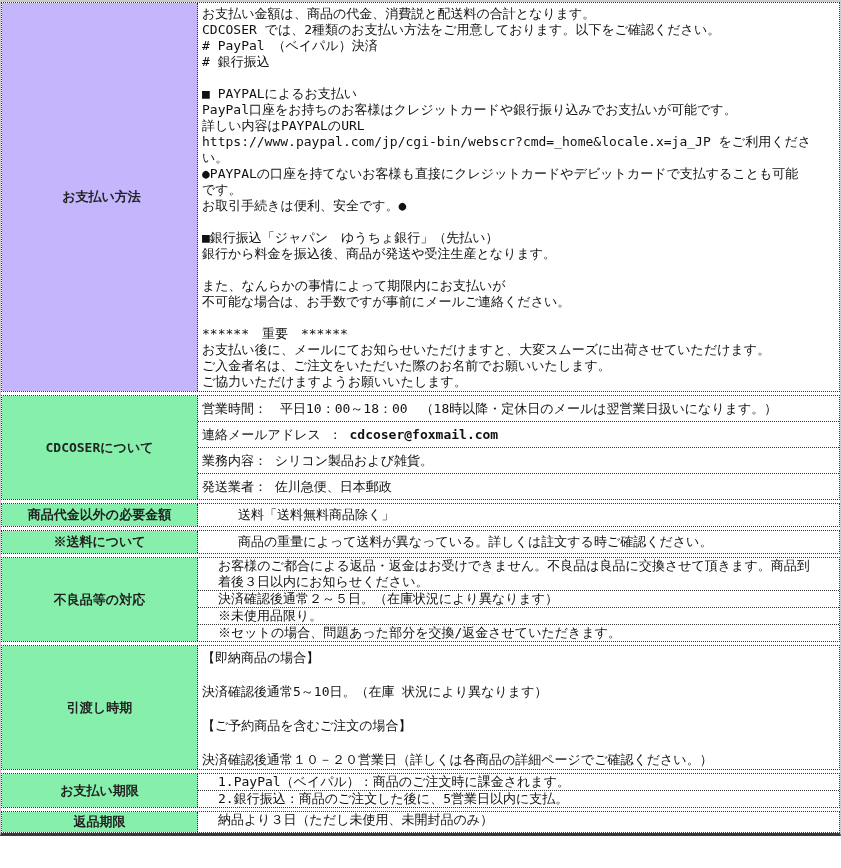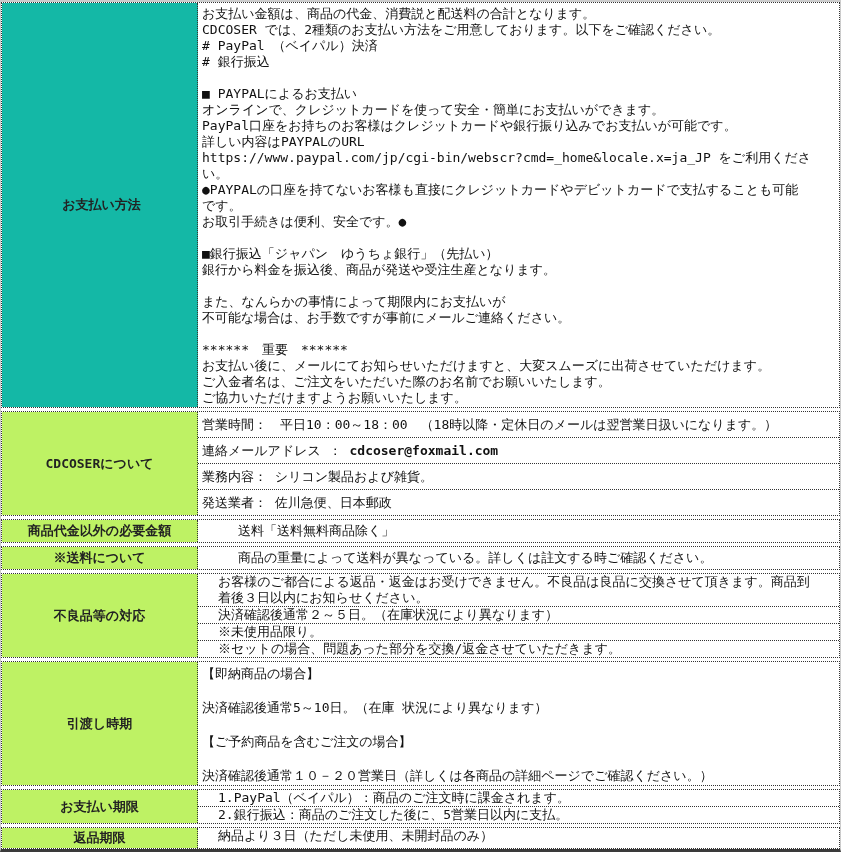--- a/index.html
+++ b/index.html
@@ -23,31 +23,31 @@
     display: flex;
     border: 1px dotted #333333;
     background: #ffffff;
   }
   .section + .section { margin-top: 3px; }
   .hdr {
     flex: 0 0 196px;
     width: 196px;
     box-sizing: border-box;
     border-right: 1px dotted #333333;
-    background: #bef264;
+    background: #86efac;
     display: flex;
     align-items: center;
     justify-content: center;
     text-align: center;
     font-weight: bold;
     color: #222222;
     padding: 2px 4px;
     line-height: 16px;
   }
-  .section.first .hdr { background: #14b8a6; padding-left: 8px; }
+  .section.first .hdr { background: #c4b5fd; padding-left: 8px; }
   .content { flex: 1 1 auto; min-width: 0; }
   .lines { padding: 3px 4px 1px 4px; }
   .line { min-height: 16px; line-height: 16px; white-space: pre-wrap; }
   .lines.wide .line { min-height: 17px; line-height: 17px; }
   .rowlist .row {
     border-bottom: 1px dotted #333333;
     padding: 4px 4px;
     line-height: 17px;
   }
   .rowlist .row:last-child { border-bottom: none; }
@@ -63,21 +63,20 @@
   <div class="section first">
     <div class="hdr">お支払い方法</div>
     <div class="content">
       <div class="lines">
         <div class="line">お支払い金額は、商品の代金、消費説と配送料の合計となります。</div>
         <div class="line">CDCOSER では、2種類のお支払い方法をご用意しております。以下をご確認ください。</div>
         <div class="line"># PayPal （ベイパル）決済</div>
         <div class="line"># 銀行振込</div>
         <div class="line"></div>
         <div class="line">■ PAYPALによるお支払い</div>
-        <div class="line">オンラインで、クレジットカードを使って安全・簡単にお支払いができます。</div>
         <div class="line">PayPal口座をお持ちのお客様はクレジットカードや銀行振り込みでお支払いが可能です。</div>
         <div class="line">詳しい内容はPAYPALのURL</div>
         <div class="line">https://www.paypal.com/jp/cgi-bin/webscr?cmd=_home&amp;locale.x=ja_JP をご利用ください。</div>
         <div class="line">●PAYPALの口座を持てないお客様も直接にクレジットカードやデビットカードで支払することも可能</div>
         <div class="line">です。</div>
         <div class="line">お取引手続きは便利、安全です。●</div>
         <div class="line"></div>
         <div class="line">■銀行振込「ジャパン　ゆうちょ銀行」（先払い）</div>
         <div class="line">銀行から料金を振込後、商品が発送や受注生産となります。</div>
         <div class="line"></div>

